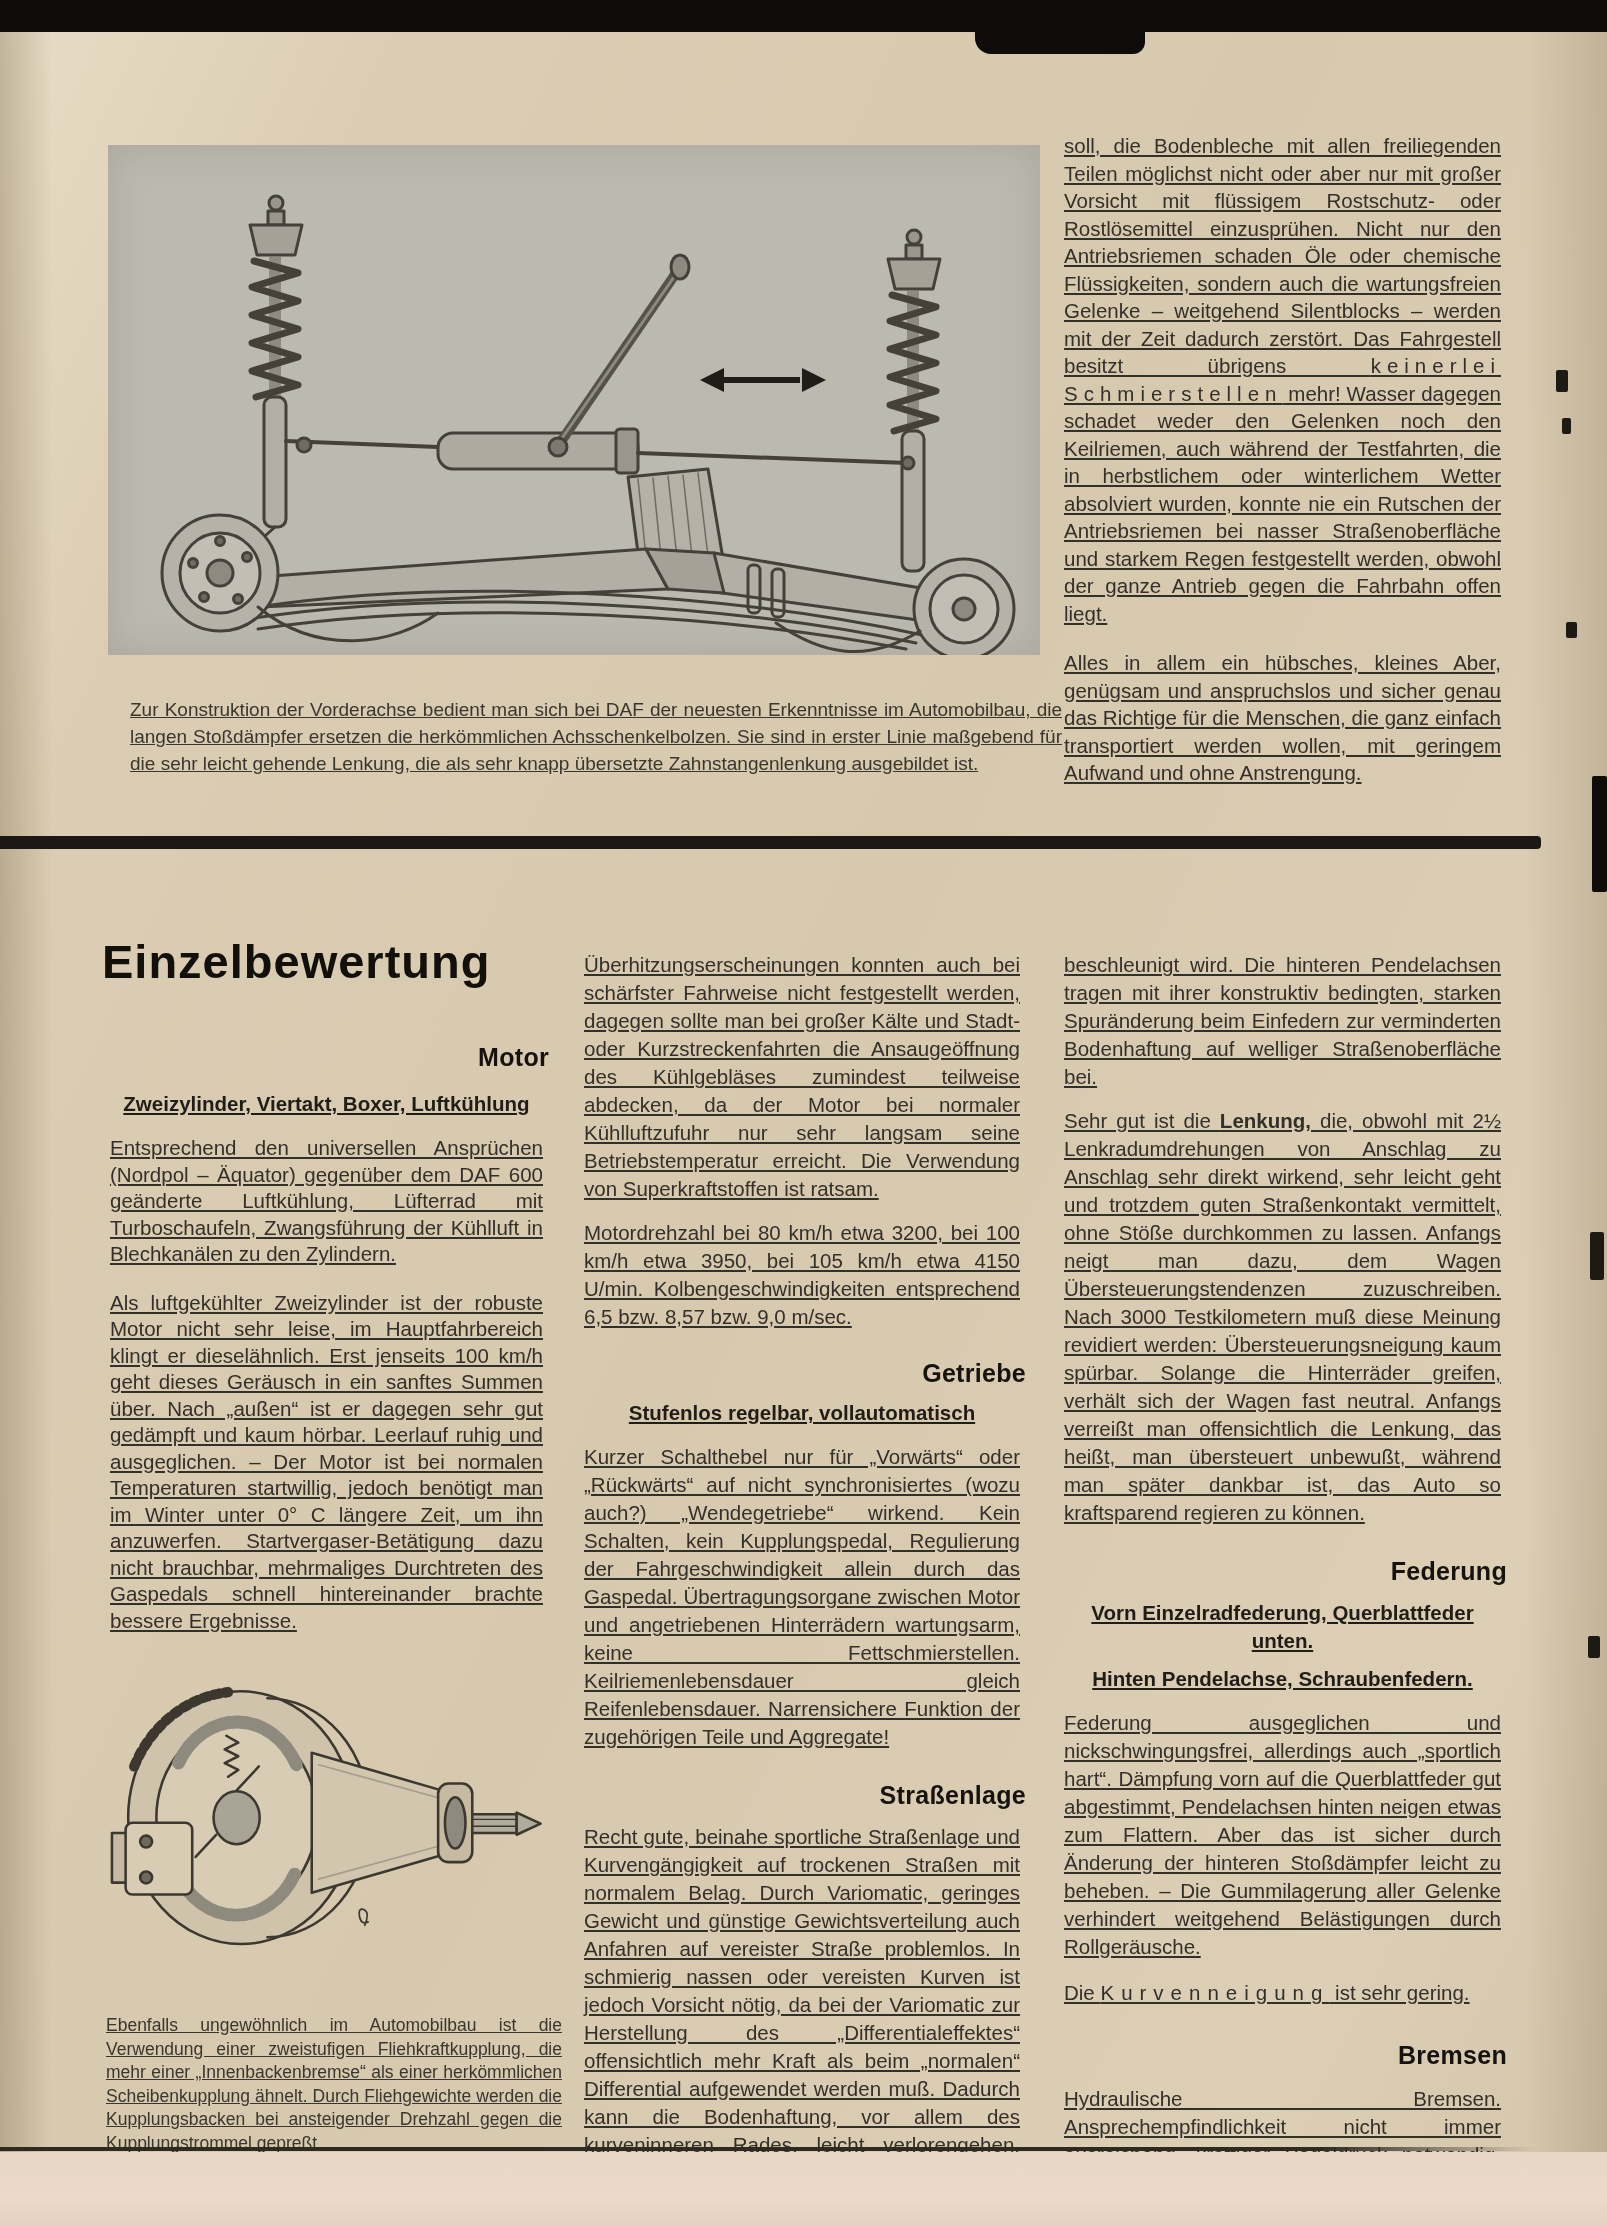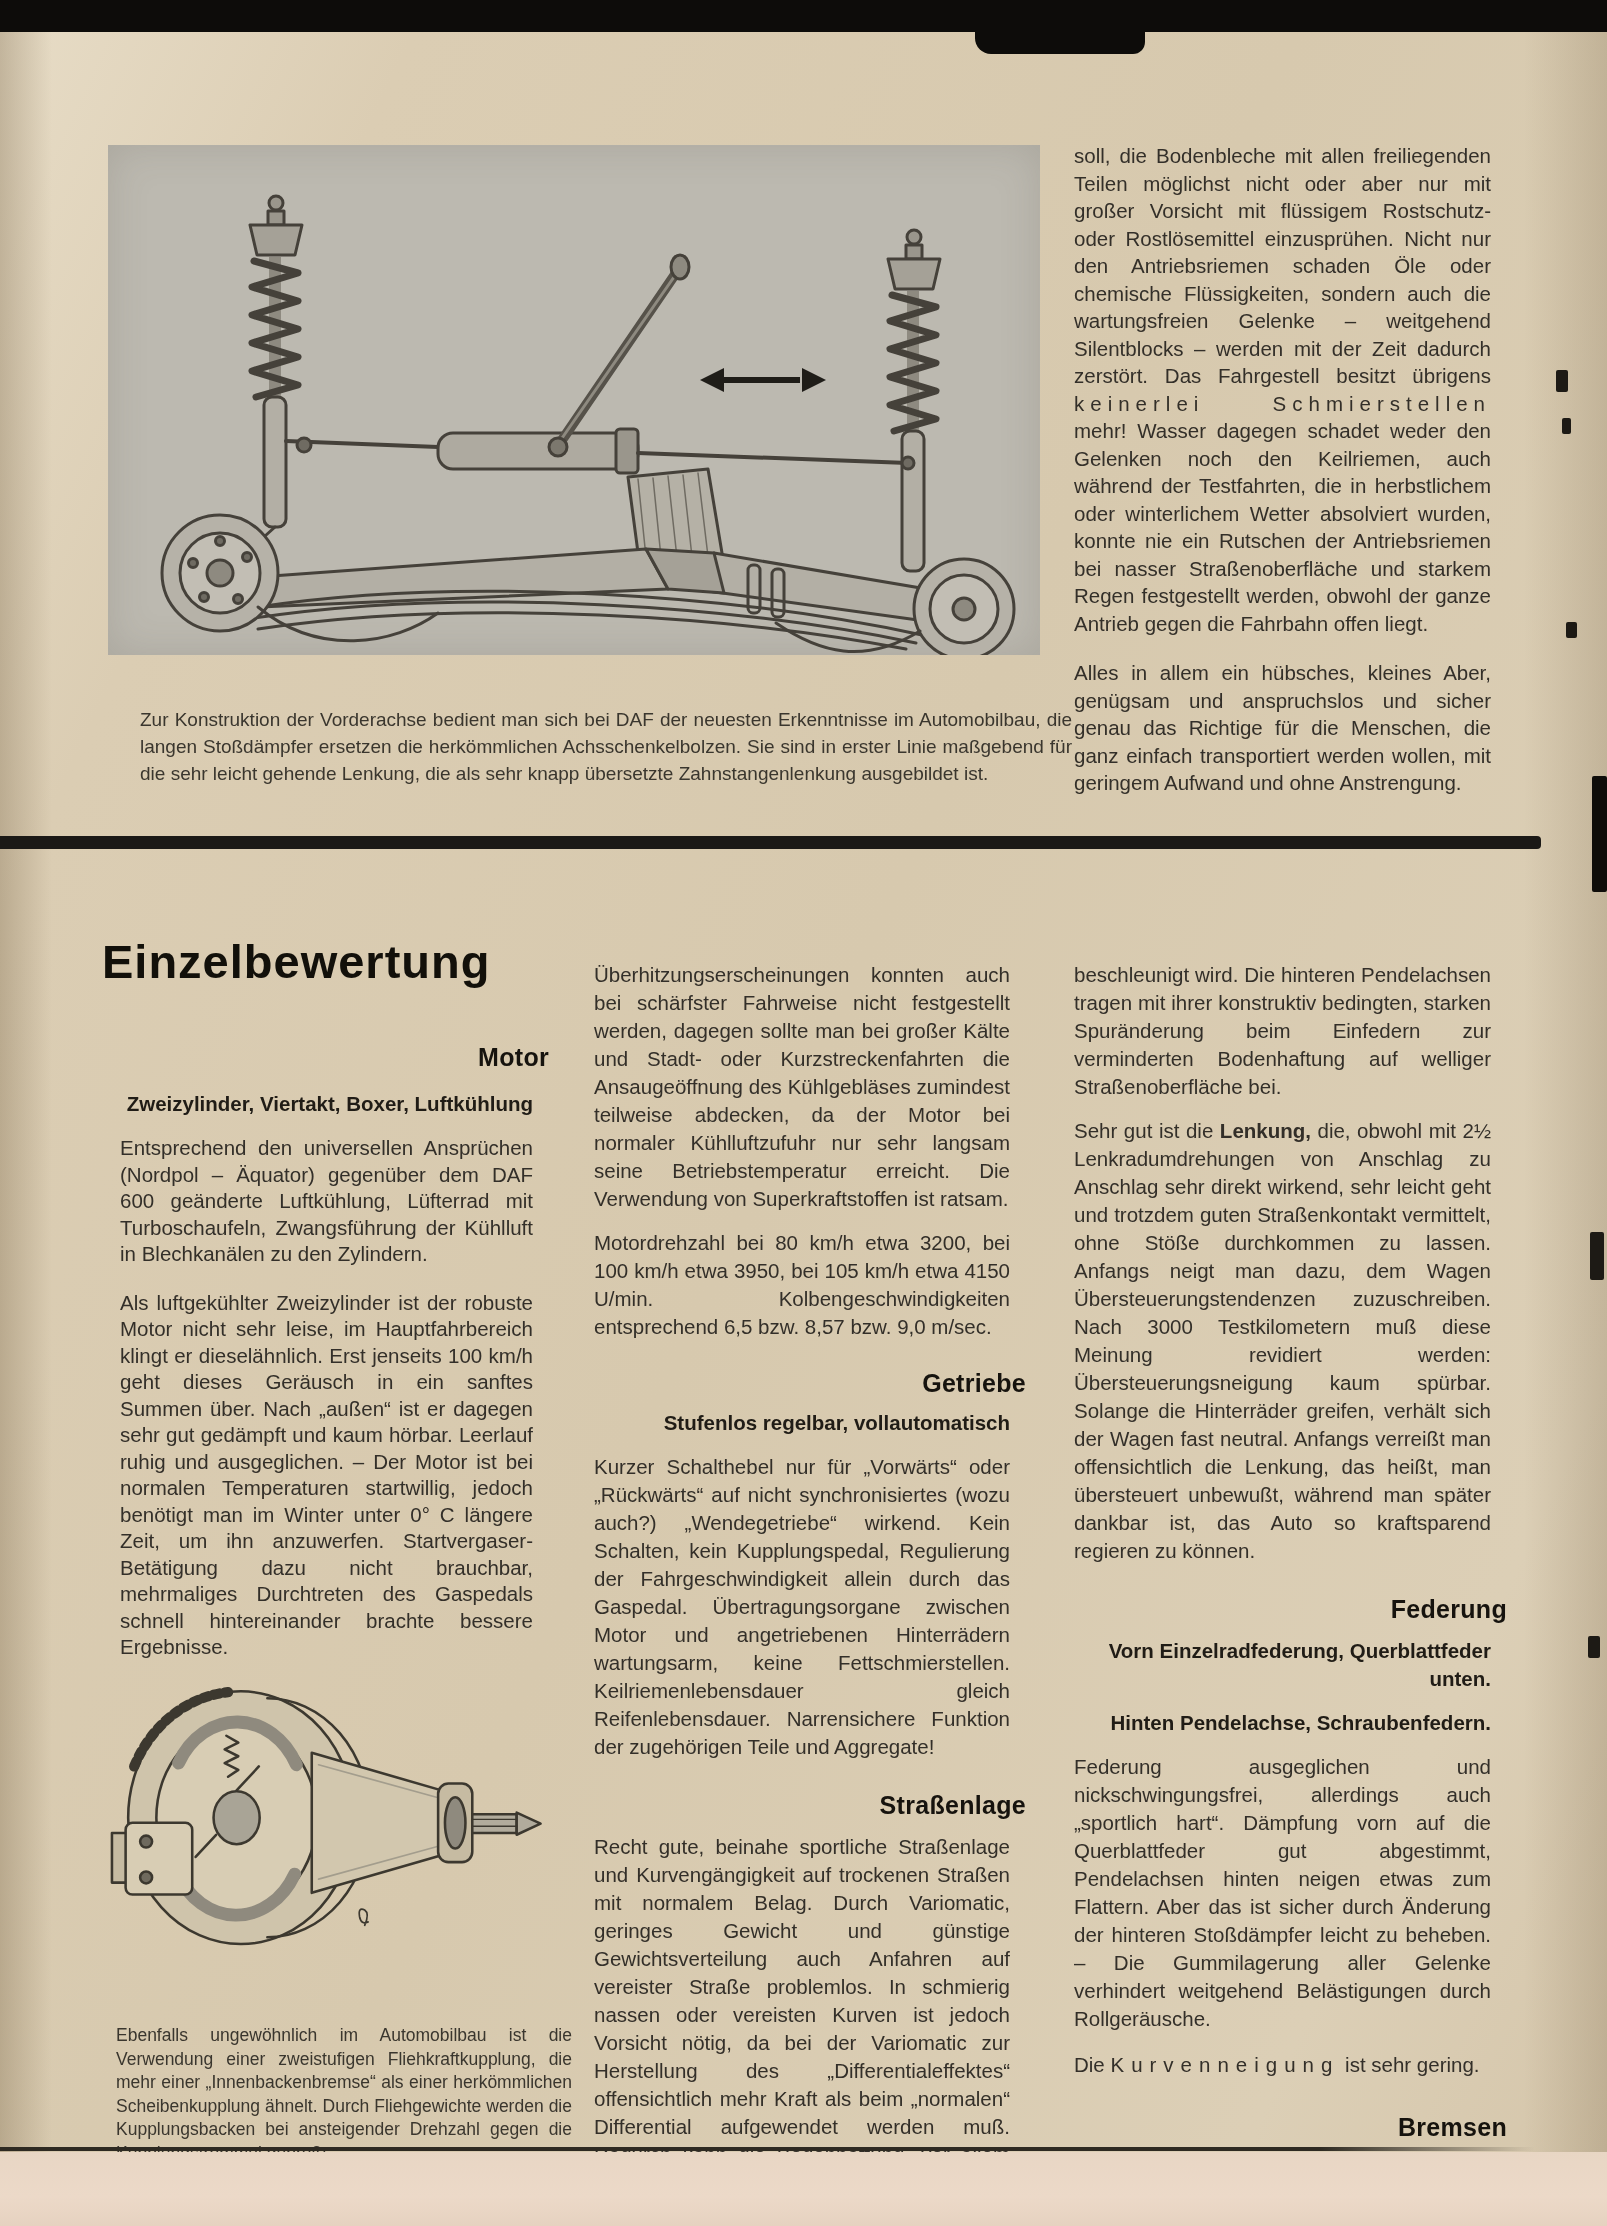--- a/index.html
+++ b/index.html
@@ -23,35 +23,35 @@
     background:linear-gradient(180deg,#e8d6c4 0%,#ecd9c8 60%,#e6d2c0 100%);}
   .bottom-line{left:0;top:2147px;width:1535px;height:4px;z-index:6;
     background:linear-gradient(90deg,#2e2a22 0%,#2e2a22 86%,rgba(46,42,34,0) 100%);}
   .edge-mark{background:#1d1a15;border-radius:2px;z-index:7;}
   
   .fig-top{left:108px;top:145px;width:932px;height:510px;margin:0;background:#bcb9b0;
     box-shadow:inset 0 0 40px rgba(90,85,70,.18);}
   .fig-clutch{left:100px;top:1636px;width:444px;height:360px;margin:0;}
   figure svg{width:100%;height:100%;display:block;}
   
-  p{margin:16px;text-align:justify;hyphens:auto;}
+  p{margin:6px;text-align:justify;hyphens:auto;text-decoration:underline;}
   .caption{color:#3a362e;}
   .cap-top{left:124px;top:690px;width:932px;font-size:19px;line-height:27px;}
   .cap-bottom{left:100px;top:2008px;width:456px;font-size:17.5px;line-height:23.5px;z-index:2;}
   .intro{left:1058px;top:126px;width:449px;font-size:20.5px;line-height:27.5px;}
   .intro .mt{margin-top:22px;}
   .divider{left:0;top:836px;width:1541px;height:13px;background:#1b1916;border-radius:0 4px 4px 0;}
   .review-title{left:102px;top:934px;margin:0;font-size:47px;font-weight:bold;
     letter-spacing:1px;color:#12100a;}
   .col{z-index:2;}
   .col1{left:104px;top:1044px;width:445px;font-size:20.5px;line-height:26.5px;}
   .col2{left:578px;top:945px;width:448px;font-size:20.5px;line-height:28px;}
   .col3{left:1058px;top:945px;width:449px;font-size:20.5px;line-height:28px;}
   h3{margin:0;font-size:25px;font-weight:bold;color:#16130e;letter-spacing:.3px;text-align:right;}
-  .subline{font-weight:bold;text-align:right;color:#201c16;}
+  .subline{font-weight:bold;text-align:center;color:#201c16;}
   .mt10{margin-top:10px}.mt12{margin-top:12px}.mt14{margin-top:14px}
   .mt16{margin-top:16px}.mt18{margin-top:18px}.mt20{margin-top:20px}
   .mt22{margin-top:22px}.mt28{margin-top:28px}.mt30{margin-top:30px}
   .mt34{margin-top:34px}
   .sperr{letter-spacing:6px;word-spacing:10px;}
   .sperr2{letter-spacing:7px;}
   .bld{font-weight:bold;}
 </style>
 </head>
 <body>

